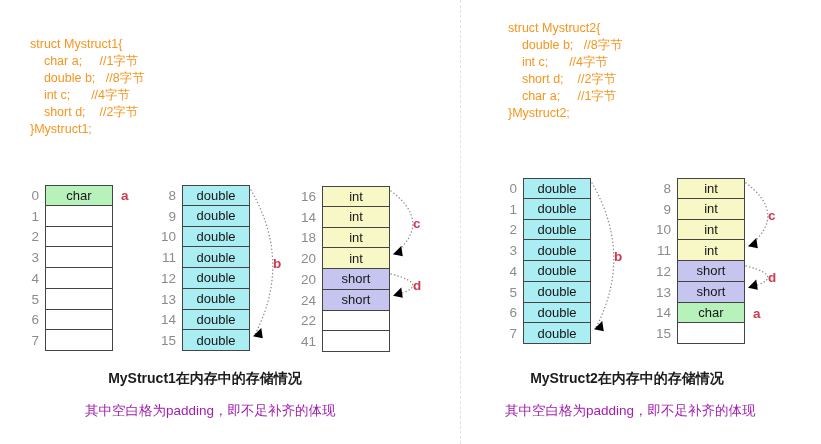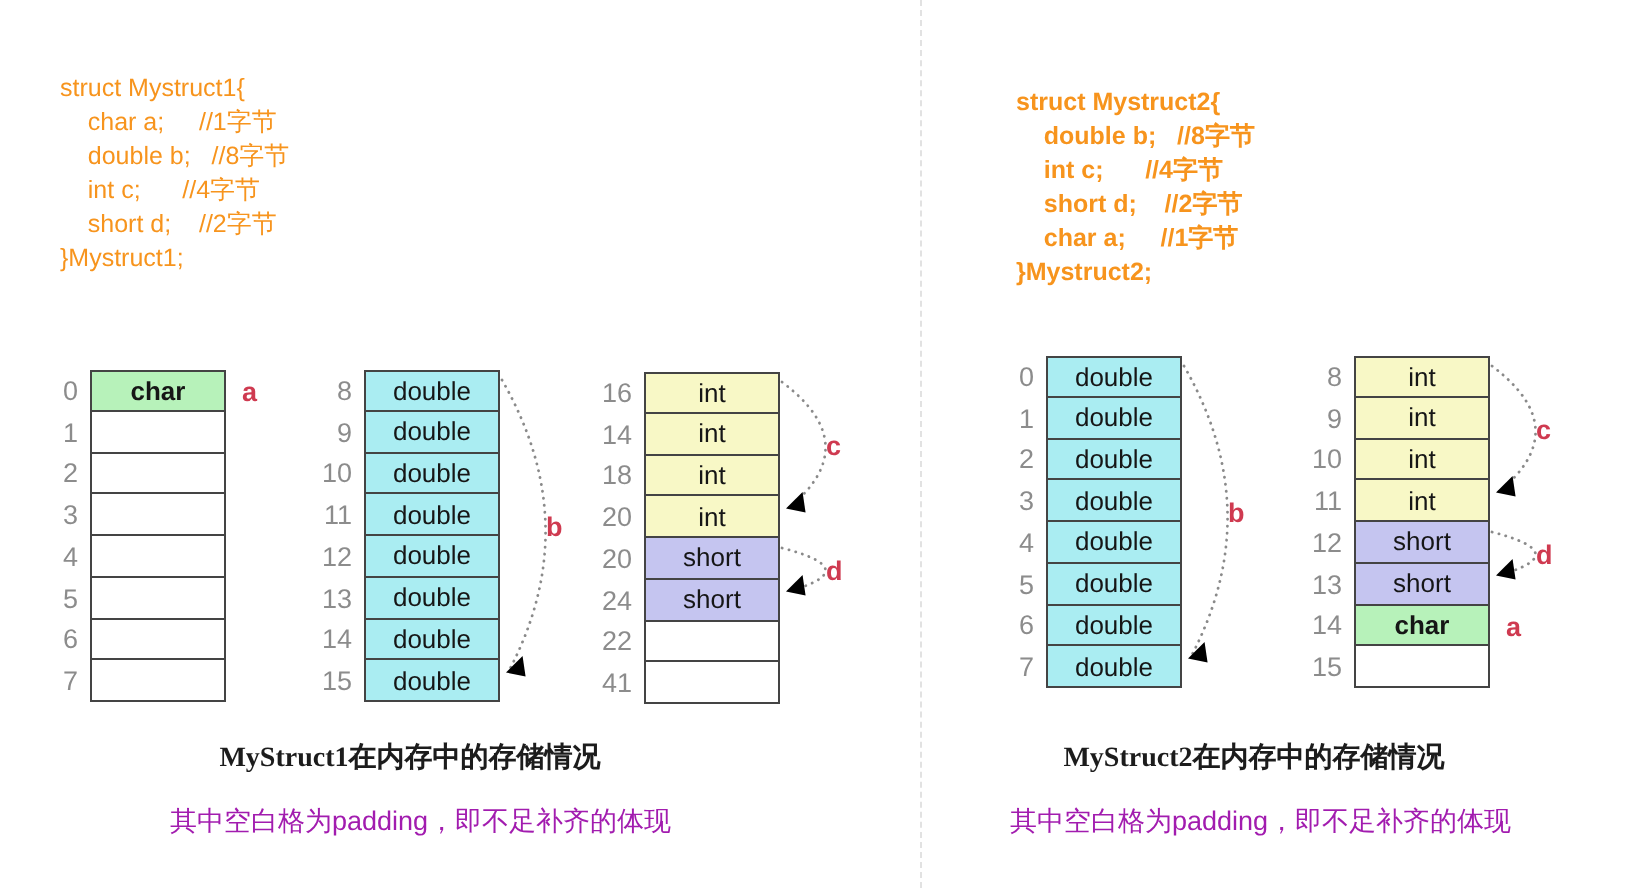--- a/index.html
+++ b/index.html
@@ -8,21 +8,21 @@
     position:relative; width:794px; height:444px; background:#ffffff;
     font-family:"Liberation Sans", sans-serif; overflow:hidden;
   }
   .divider {
     position:absolute; left:460px; top:0; height:444px; width:0;
     border-left:1.5px dashed var(--divider,#e2e2e2);
   }
   
   .code-block { position:absolute; color:var(--code-text,#f7941d); font-size:12.5px; line-height:17px; }
   .code-left  { left:30px;  top:36px; }
-  .code-right { left:508px; top:43px;font-weight:bold; }
+  .code-right { left:508px; top:20px; }
   .code-block .cline { white-space:pre; }
   
   .mem-col { position:absolute; width:68px; }
   .lc1 { left:45px;  top:185px; }
   .lc2 { left:182px; top:185px; }
   .lc3 { left:322px; top:186px; }
   .rc1 { left:523px; top:178px; }
   .rc2 { left:677px; top:178px; }
   .mrow { position:relative; height:20.75px; }
   .addr {
@@ -30,33 +30,33 @@
     display:flex; align-items:center; justify-content:flex-end;
     color:var(--address-text,#8c8c8c); font-size:13.5px;
   }
   .mcell {
     position:absolute; left:0; right:0; top:0; bottom:0;
     border:1px solid var(--cell-border,#444); border-top:none;
     display:flex; align-items:center; justify-content:center;
     font-size:13px; color:#161616;
   }
   .mrow:first-child .mcell { border-top:1px solid var(--cell-border,#444); }
-  .t-char   { background:var(--cell-char,#b7f2ba);font-weight:bold; }
+  .t-char   { background:var(--cell-char,#b7f2ba); }
   .t-double { background:var(--cell-double,#aaedf2); }
   .t-int    { background:var(--cell-int,#f8f8c6); }
   .t-short  { background:var(--cell-short,#c5c5f0); }
   .t-empty  { background:var(--cell-empty,#ffffff); }
   .marks-svg { position:absolute; left:67px; top:0; overflow:visible; }
   .arc-path { fill:none; stroke:var(--arc-dots,#8a8a8a); stroke-width:1.4;
               stroke-dasharray:0.1 3.4; stroke-linecap:round; }
   .arrow-head { fill:var(--arrow,#000); }
   .mark-label { fill:var(--mark-text,#cf3a50); font-size:13.5px; font-weight:700;
                 font-family:"Liberation Sans", sans-serif; }
   
-  .caption { position:absolute; font-size:14px; font-weight:700; color:#1c1c1c; text-align:center; width:400px;font-family:Liberation Serif, serif; }
+  .caption { position:absolute; font-size:14px; font-weight:700; color:#1c1c1c; text-align:center; width:400px; }
   .caption-left  { left:5px;   top:370px; }
   .caption-right { left:427px; top:370px; }
   .note { position:absolute; font-size:13.5px; color:#a21caf; top:402px; }
   .note-left  { left:85px; }
   .note-right { left:505px; }
   .watermark {
     position:absolute; right:3px; top:415px; font-size:17px;
     color:var(--watermark-text,#c9c9c9); letter-spacing:1px;
   }
 </style>

